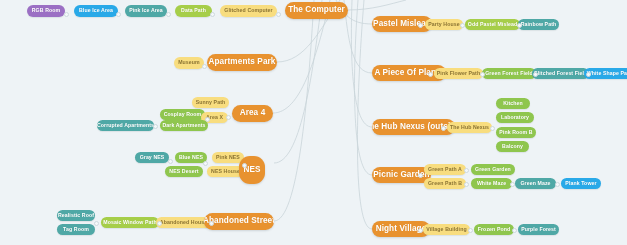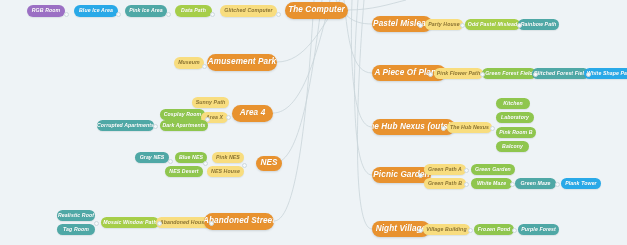--- a/index.html
+++ b/index.html
@@ -16,21 +16,20 @@
     box-sizing:border-box;
     display:flex;align-items:center;justify-content:center;
     border-radius:9px;
     white-space:nowrap;
     color:#ffffff;
     text-shadow:0 0 1px rgba(0,0,0,.12);
     letter-spacing:.1px;
     line-height:1;
     box-shadow:0 1px 1px rgba(60,80,90,.10);
     overflow:hidden;
-    font-style:italic;
   }
   .node.root{
     font-size:8.2px;font-weight:bold;border-radius:11px;
     box-shadow:0 1px 2px rgba(60,80,90,.18);
   }
   .node.leaf{font-size:5.2px;font-weight:bold;}
   .node.yellow{color:#8a7333;text-shadow:none;}
   .port{
     position:absolute;width:5px;height:5px;border-radius:50%;
     background:#f4f8fa;border:1px solid #cdd9de;box-sizing:border-box;
@@ -53,33 +52,33 @@
       <path d="M372,229 C352,229 356,100 364,0" fill="none" stroke="#c9d4d9" stroke-width="0.8"></path>
     </svg>
   <div id="node-layer">
       <div class="node leaf" style="left: 27px; top: 5px; width: 38px; height: 12px; background: rgb(155, 111, 196);">RGB Room</div>
       <div class="node leaf" style="left: 74px; top: 5px; width: 44px; height: 12px; background: rgb(41, 169, 232);">Blue Ice Area</div>
       <div class="node leaf" style="left: 125px; top: 5px; width: 42px; height: 12px; background: rgb(79, 168, 166);">Pink Ice Area</div>
       <div class="node leaf" style="left: 175px; top: 5px; width: 37px; height: 12px; background: rgb(166, 206, 73);">Data Path</div>
       <div class="node leaf yellow" style="left: 220px; top: 5px; width: 57px; height: 12px; background: rgb(248, 221, 127);">Glitched Computer</div>
       <div class="node root" style="left: 285px; top: 2px; width: 63px; height: 17px; background: rgb(232, 146, 47);">The Computer</div>
       <div class="node leaf yellow" style="left: 174px; top: 57px; width: 30px; height: 12px; background: rgb(248, 221, 127);">Museum</div>
-      <div class="node root" style="left: 207px; top: 54px; width: 70px; height: 17px; background: rgb(232, 146, 47);">Amusement Park</div>
+      <div class="node root" style="left: 207px; top: 54px; width: 70px; height: 17px; background: rgb(232, 146, 47);">Apartments Park</div>
       <div class="node leaf yellow" style="left: 192px; top: 97px; width: 37px; height: 11px; background: rgb(248, 221, 127);">Sunny Path</div>
       <div class="node leaf" style="left: 160px; top: 109px; width: 45px; height: 11px; background: rgb(143, 198, 78);">Cosplay Room</div>
       <div class="node leaf yellow" style="left: 201px; top: 112px; width: 27px; height: 11px; background: rgb(248, 221, 127);">Area X</div>
       <div class="node leaf" style="left: 97px; top: 120px; width: 57px; height: 11px; background: rgb(79, 168, 166);">Corrupted Apartments</div>
       <div class="node leaf" style="left: 160px; top: 120px; width: 48px; height: 11px; background: rgb(143, 198, 78);">Dark Apartments</div>
       <div class="node root" style="left: 232px; top: 105px; width: 41px; height: 17px; background: rgb(232, 146, 47);">Area 4</div>
       <div class="node leaf" style="left: 135px; top: 152px; width: 34px; height: 11px; background: rgb(79, 168, 166);">Gray NES</div>
       <div class="node leaf" style="left: 175px; top: 152px; width: 32px; height: 11px; background: rgb(143, 198, 78);">Blue NES</div>
       <div class="node leaf yellow" style="left: 212px; top: 152px; width: 32px; height: 11px; background: rgb(248, 221, 127);">Pink NES</div>
       <div class="node leaf" style="left: 165px; top: 166px; width: 38px; height: 11px; background: rgb(143, 198, 78);">NES Desert</div>
       <div class="node leaf yellow" style="left: 207px; top: 166px; width: 37px; height: 11px; background: rgb(248, 221, 127);">NES House</div>
-      <div class="node root" style="left: 256px; top: 156px; width: 26px; height: 15px; background: rgb(232, 146, 47);">NES</div>
+      <div class="node root" style="left: 239px; top: 156px; width: 26px; height: 28px; background: rgb(232, 146, 47);">NES</div>
       <div class="node leaf" style="left: 57px; top: 210px; width: 38px; height: 11px; background: rgb(79, 168, 166);">Realistic Roof</div>
       <div class="node leaf" style="left: 57px; top: 224px; width: 38px; height: 11px; background: rgb(79, 168, 166);">Tag Room</div>
       <div class="node leaf" style="left: 101px; top: 217px; width: 58px; height: 11px; background: rgb(166, 206, 73);">Mosaic Window Path</div>
       <div class="node leaf yellow" style="left: 156px; top: 217px; width: 55px; height: 11px; background: rgb(248, 221, 127);">Abandoned House</div>
       <div class="node root" style="left: 204px; top: 213px; width: 70px; height: 17px; background: rgb(232, 146, 47);">Abandoned Street</div>
       <div class="node root" style="left: 372px; top: 16px; width: 60px; height: 16px; background: rgb(232, 146, 47);">Pastel Mislead</div>
       <div class="node leaf yellow" style="left: 425px; top: 19px; width: 38px; height: 11px; background: rgb(248, 221, 127);">Party House</div>
       <div class="node leaf" style="left: 465px; top: 19px; width: 55px; height: 11px; background: rgb(166, 206, 73);">Odd Pastel Mislead</div>
       <div class="node leaf" style="left: 518px; top: 19px; width: 41px; height: 11px; background: rgb(79, 168, 166);">Rainbow Path</div>
       <div class="node root" style="left: 372px; top: 65px; width: 74px; height: 16px; background: rgb(232, 146, 47);">A Piece Of Planet</div>

